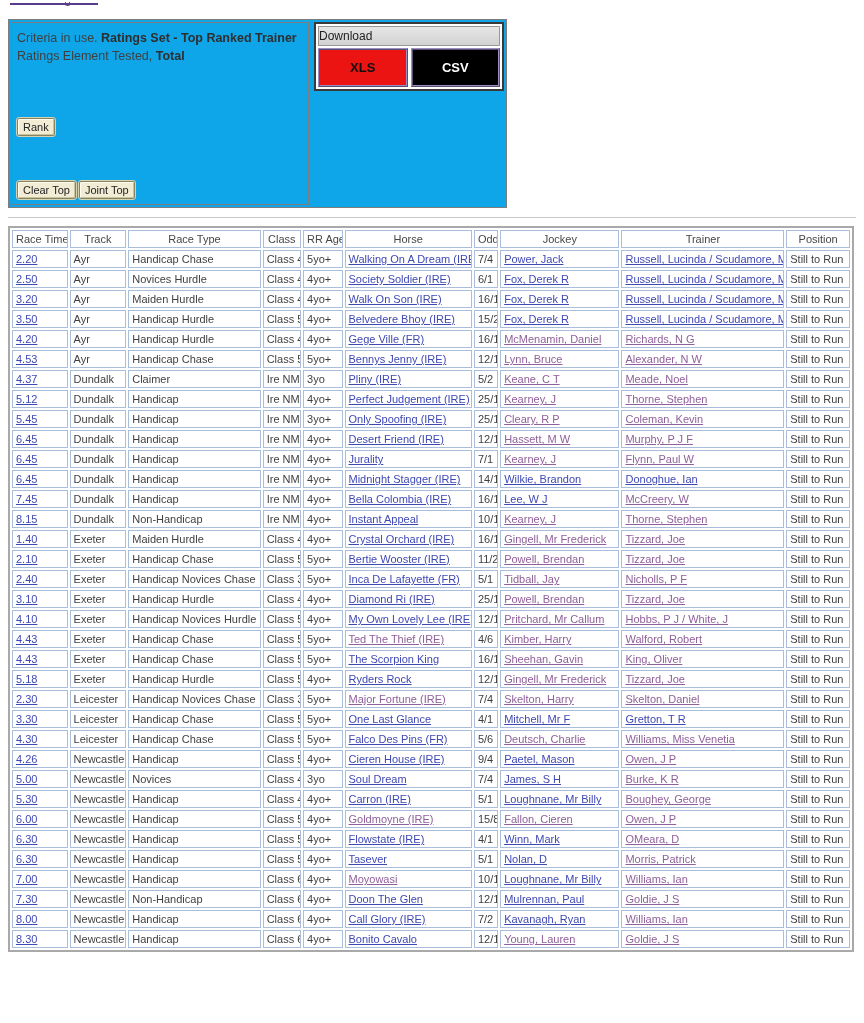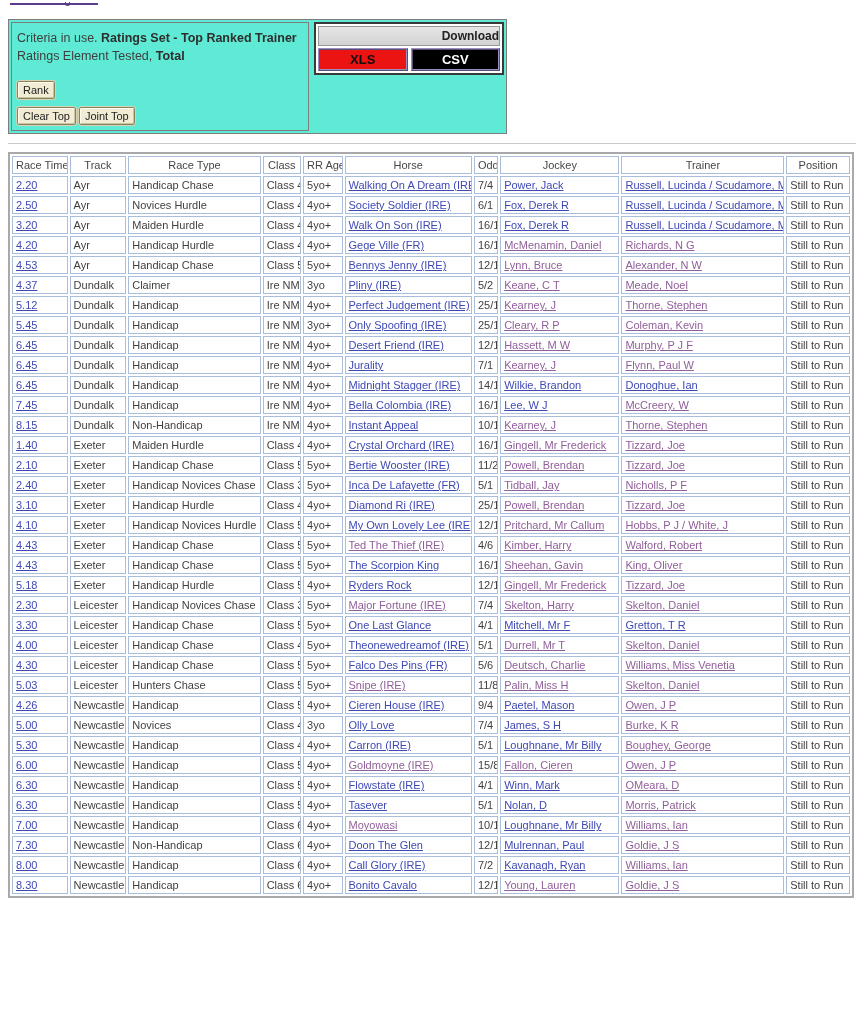--- a/index.html
+++ b/index.html
@@ -34,60 +34,60 @@
     border:1px solid #5a3d8a;border-top:none;border-radius:0 0 3px 3px;
   }
 
   
   .criteria-outer{
     margin-top:14px;
     border:1px solid #7d7d7d;
     padding:2px;
     display:flex;gap:5px;align-items:flex-start;
     width:fit-content;
-    background:#5eead4;
+    background:#0ea5e9;
   }
   .criteria-box{
     border:1px solid #7d7d7d;
     width:298px;min-height:108px;
     padding:6px 5px 5px 5px;
     font-size:12.5px;line-height:18px;
   }
   .criteria-box b{color:#2e2e2e;}
   .btn-row{margin-top:8px;display:flex;gap:3px;}
   .btn-row.first{margin-top:16px;}
   button.legacy{
     font-family:"Liberation Sans", sans-serif;
     font-size:11px;color:#222;
     background:#f2ecd4;
     border:1px solid #86835f;
     box-shadow:inset 1px 1px 0 #fffdf0, inset -1px -1px 0 #c9c4a0;
     padding:2px 5px;
     border-radius:2px;
     outline:1px solid #d6d2b4;
+    margin-top:37px;
   }
   .download-box{
     border:2px solid #3a3a3a;
     padding:2px;
     width:190px;
     background:#fff;
   }
   .download-header{
     border:1px solid #989898;
     background:linear-gradient(#e6e6e6,#d2d2d2);
-    text-align:right;
+    text-align:left;
     font-size:12px;color:#222;
     padding:2px 0;
-    font-weight:bold;
   }
   .download-buttons{display:flex;gap:3px;margin-top:2px;}
   .dl-btn{
     flex:1;text-align:center;
     font-weight:bold;font-size:13px;
-    padding:2px 0;
+    padding:10px 0;
     border:2px ridge #9b8cc4;
     cursor:pointer;
   }
   .dl-btn.xls{background:var(--xls-red);color:#101010;}
   .dl-btn.csv{background:var(--csv-black);color:#fff;}
 
   hr.sep{
     border:none;
     border-top:1px solid #c9c9c9;
     margin:9px -6px 8px -6px;
@@ -210,20 +210,32 @@
     <td>Maiden Hurdle</td>
     <td>Class 4</td>
     <td>4yo+</td>
     <td><a href="#">Walk On Son (IRE)</a></td>
     <td>16/1</td>
     <td><a href="#">Fox, Derek R</a></td>
     <td><a href="#">Russell, Lucinda / Scudamore, M</a></td>
     <td>Still to Run</td>
   </tr>
       <tr>
+    <td><a href="#">3.50</a></td>
+    <td>Ayr</td>
+    <td>Handicap Hurdle</td>
+    <td>Class 5</td>
+    <td>4yo+</td>
+    <td><a href="#">Belvedere Bhoy (IRE)</a></td>
+    <td>15/2</td>
+    <td><a href="#">Fox, Derek R</a></td>
+    <td><a href="#">Russell, Lucinda / Scudamore, M</a></td>
+    <td>Still to Run</td>
+  </tr>
+      <tr>
     <td><a href="#">4.20</a></td>
     <td>Ayr</td>
     <td>Handicap Hurdle</td>
     <td>Class 4</td>
     <td>4yo+</td>
     <td><a href="#">Gege Ville (FR)</a></td>
     <td>16/1</td>
     <td><a href="#" class="visited">McMenamin, Daniel</a></td>
     <td><a href="#" class="visited">Richards, N G</a></td>
     <td>Still to Run</td>
@@ -450,74 +462,50 @@
     <td>Handicap Chase</td>
     <td>Class 5</td>
     <td>5yo+</td>
     <td><a href="#">One Last Glance</a></td>
     <td>4/1</td>
     <td><a href="#">Mitchell, Mr F</a></td>
     <td><a href="#">Gretton, T R</a></td>
     <td>Still to Run</td>
   </tr>
       <tr>
-    <td><a href="#">4.00</a></td>
-    <td>Leicester</td>
-    <td>Handicap Chase</td>
-    <td>Class 4</td>
-    <td>5yo+</td>
-    <td><a href="#">Theonewedreamof (IRE)</a></td>
-    <td>5/1</td>
-    <td><a href="#" class="visited">Durrell, Mr T</a></td>
-    <td><a href="#" class="visited">Skelton, Daniel</a></td>
-    <td>Still to Run</td>
-  </tr>
-      <tr>
     <td><a href="#">4.30</a></td>
     <td>Leicester</td>
     <td>Handicap Chase</td>
     <td>Class 5</td>
     <td>5yo+</td>
     <td><a href="#">Falco Des Pins (FR)</a></td>
     <td>5/6</td>
     <td><a href="#" class="visited">Deutsch, Charlie</a></td>
     <td><a href="#" class="visited">Williams, Miss Venetia</a></td>
     <td>Still to Run</td>
   </tr>
       <tr>
-    <td><a href="#">5.03</a></td>
-    <td>Leicester</td>
-    <td>Hunters Chase</td>
-    <td>Class 5</td>
-    <td>5yo+</td>
-    <td><a href="#" class="visited">Snipe (IRE)</a></td>
-    <td>11/8</td>
-    <td><a href="#" class="visited">Palin, Miss H</a></td>
-    <td><a href="#" class="visited">Skelton, Daniel</a></td>
-    <td>Still to Run</td>
-  </tr>
-      <tr>
     <td><a href="#">4.26</a></td>
     <td>Newcastle</td>
     <td>Handicap</td>
     <td>Class 5</td>
     <td>4yo+</td>
     <td><a href="#">Cieren House (IRE)</a></td>
     <td>9/4</td>
     <td><a href="#">Paetel, Mason</a></td>
     <td><a href="#" class="visited">Owen, J P</a></td>
     <td>Still to Run</td>
   </tr>
       <tr>
     <td><a href="#">5.00</a></td>
     <td>Newcastle</td>
     <td>Novices</td>
     <td>Class 4</td>
     <td>3yo</td>
-    <td><a href="#">Olly Love</a></td>
+    <td><a href="#">Soul Dream</a></td>
     <td>7/4</td>
     <td><a href="#">James, S H</a></td>
     <td><a href="#" class="visited">Burke, K R</a></td>
     <td>Still to Run</td>
   </tr>
       <tr>
     <td><a href="#">5.30</a></td>
     <td>Newcastle</td>
     <td>Handicap</td>
     <td>Class 4</td>

